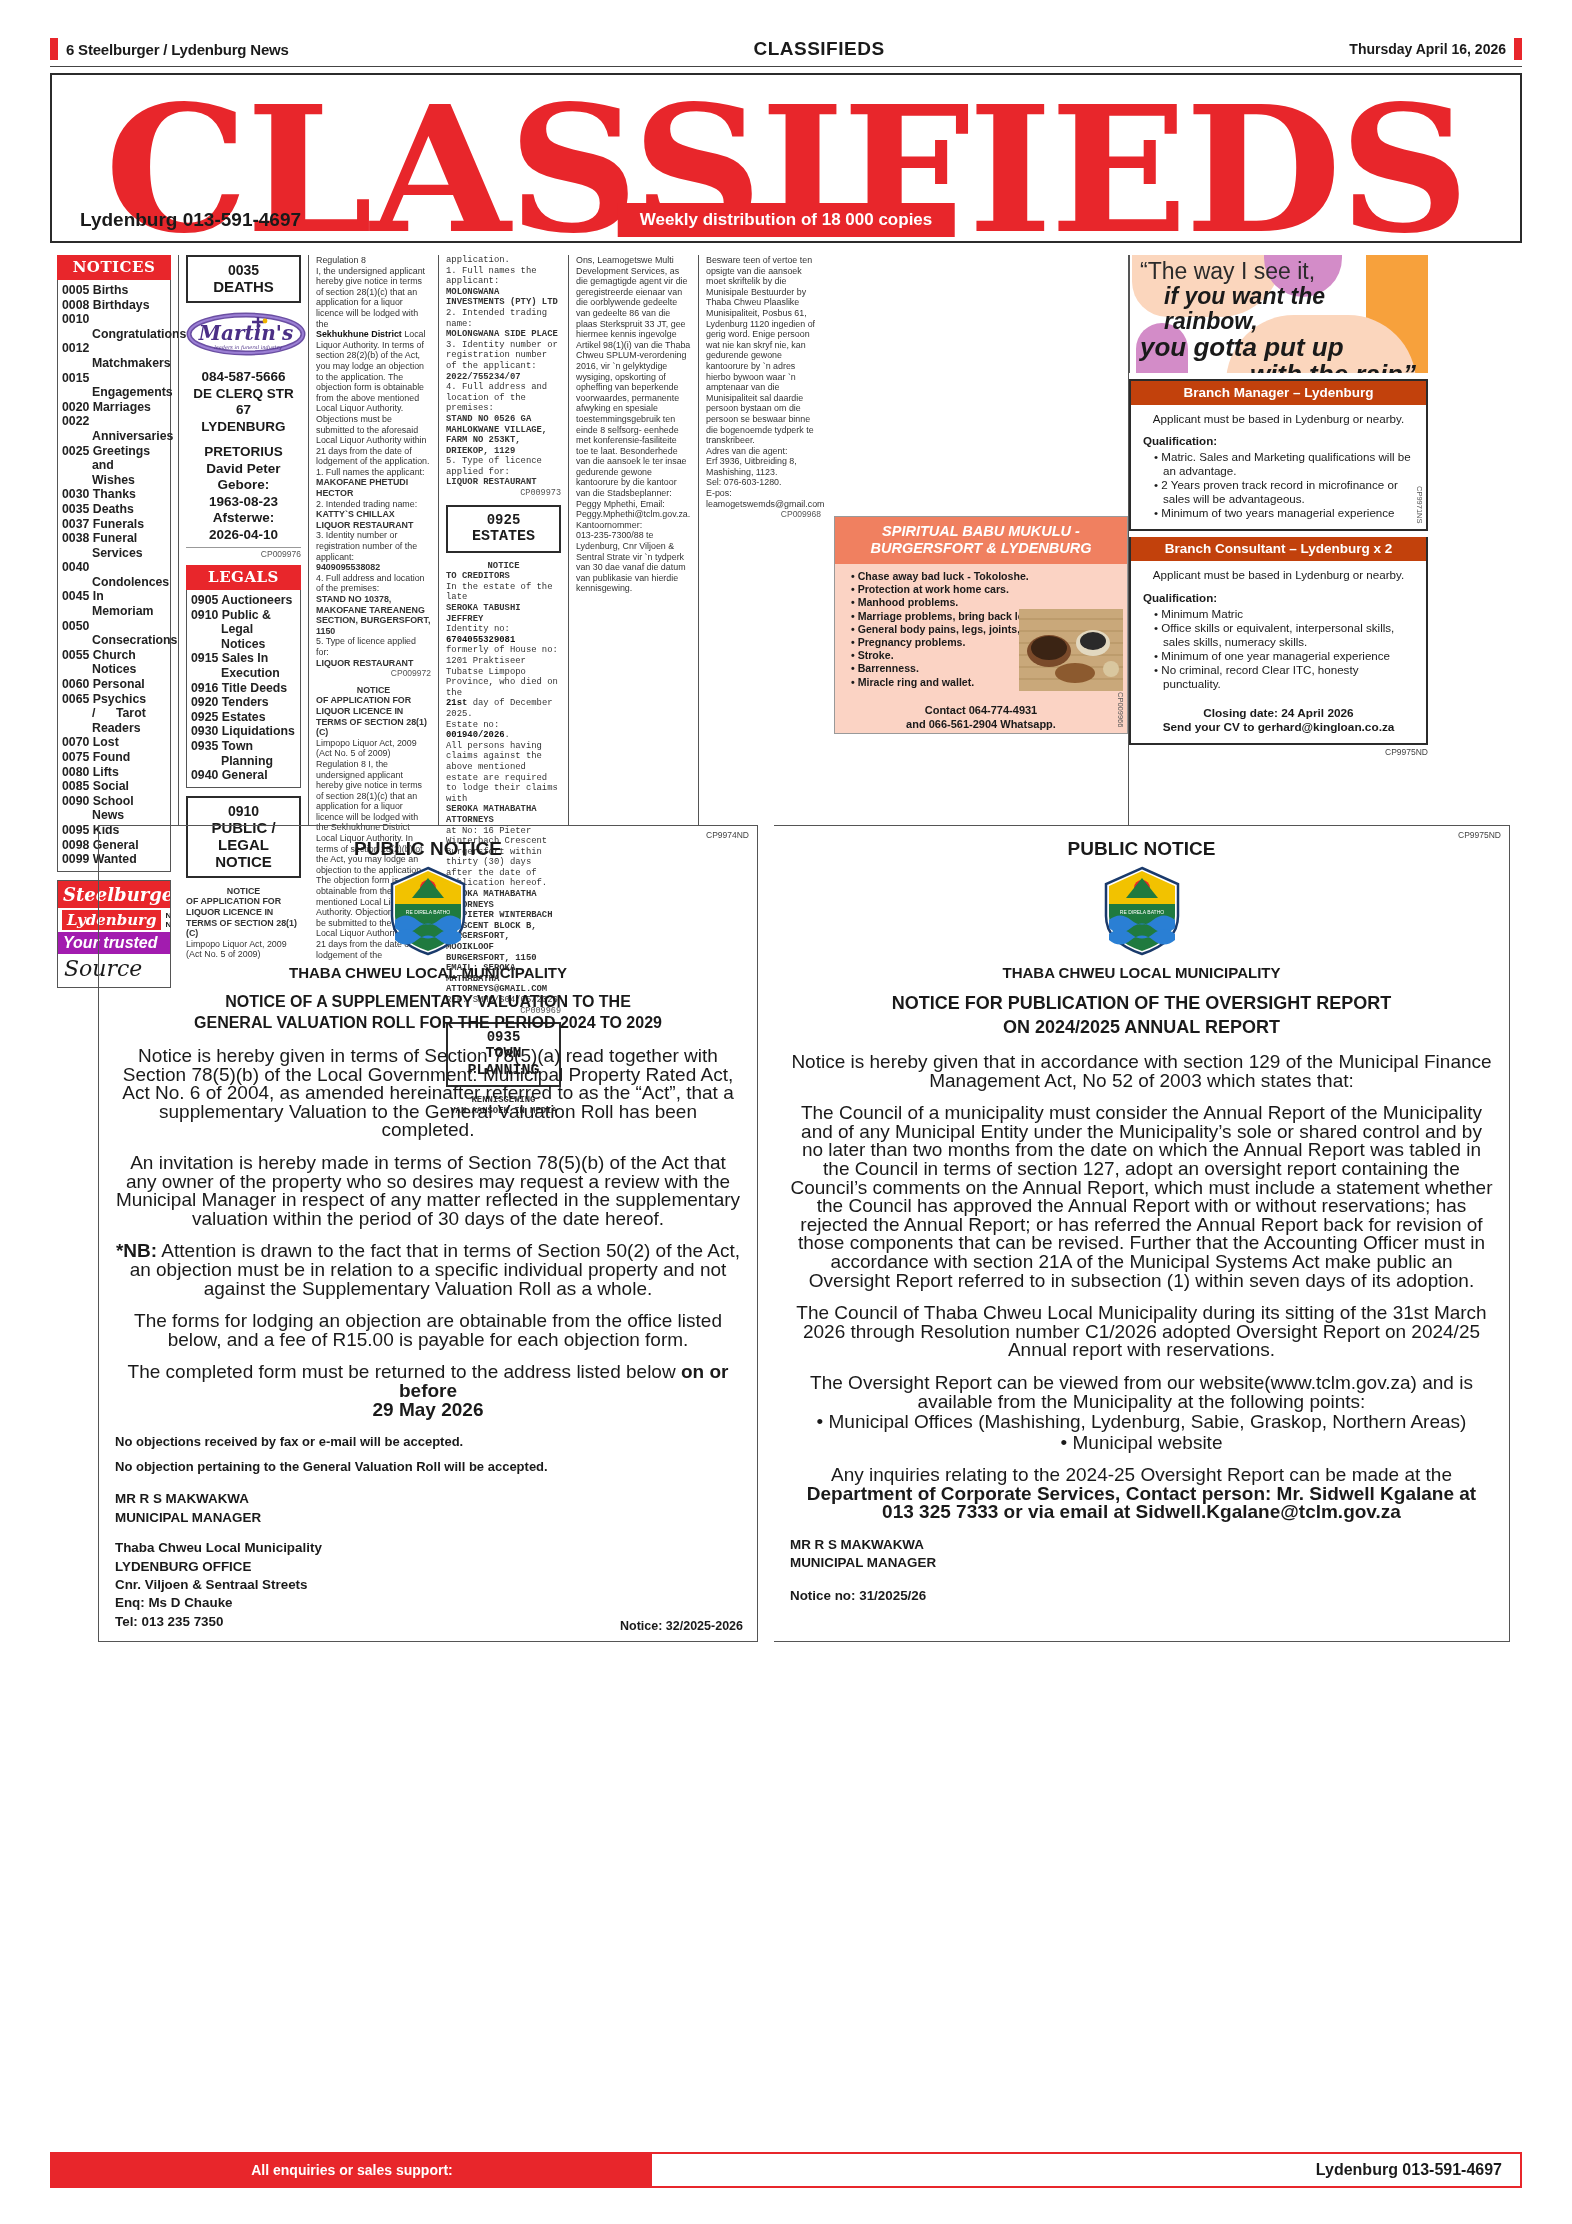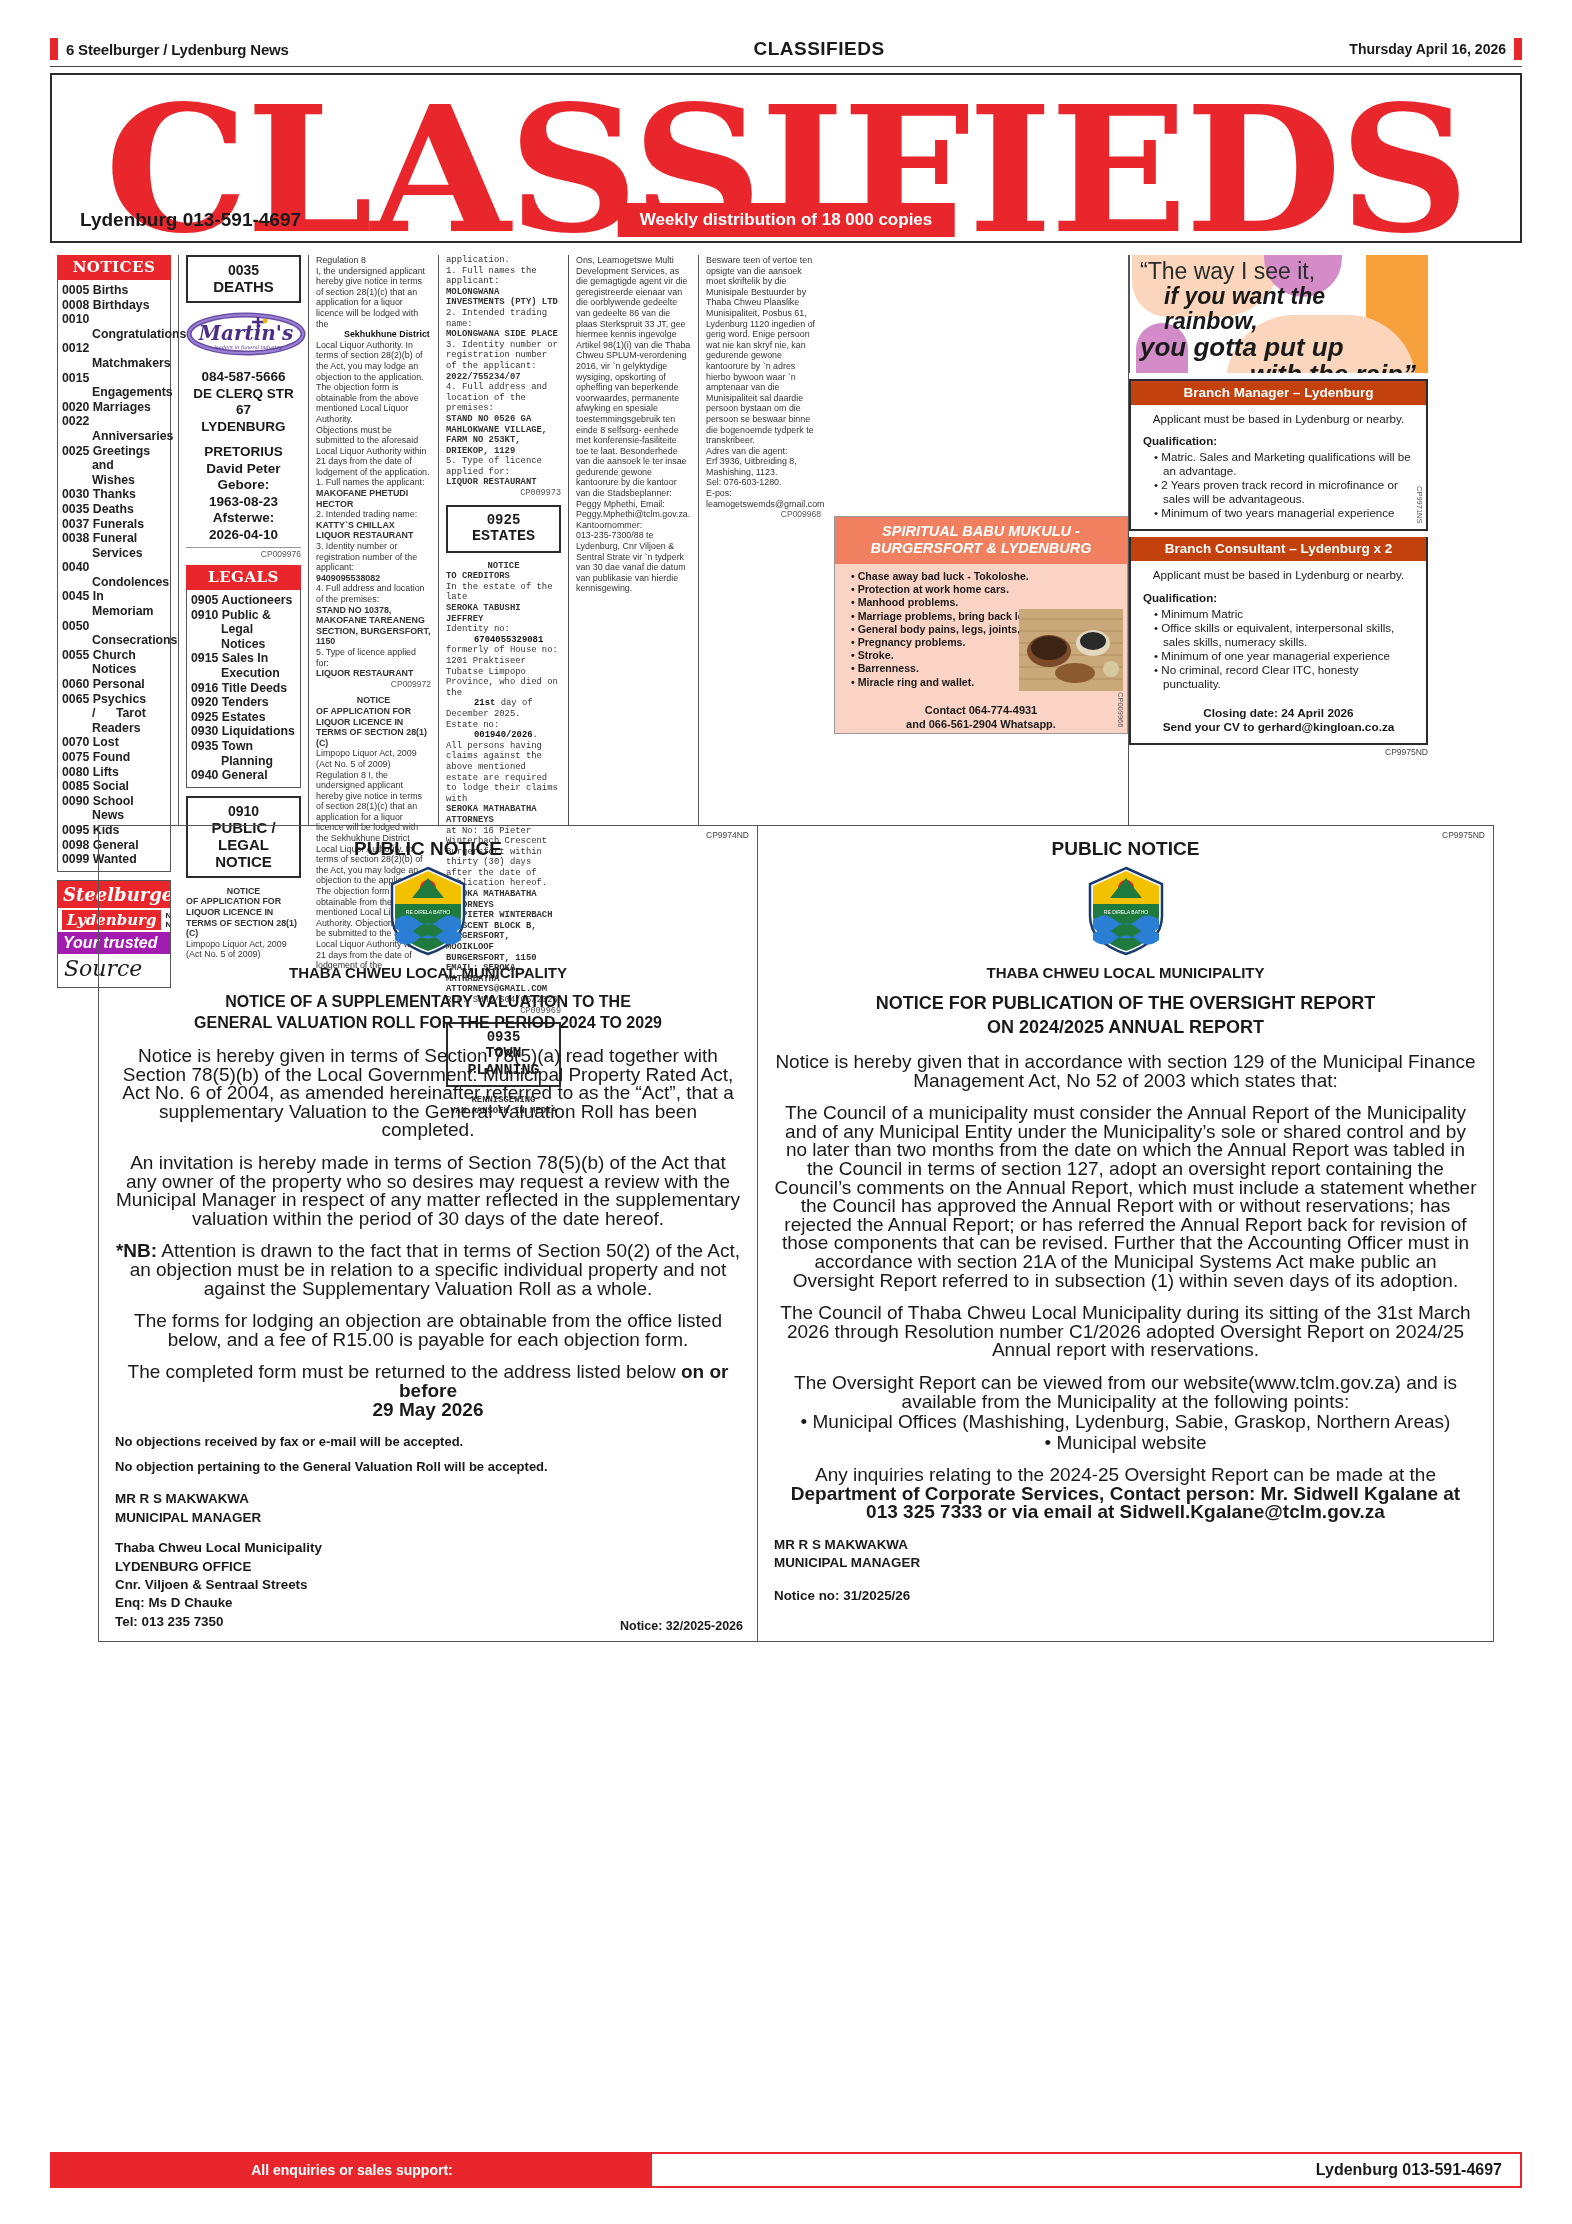--- a/index.html
+++ b/index.html
@@ -107,21 +107,21 @@
 
   
   .martins { text-align:center; margin:4px 0 8px; }
   .martins svg { display:inline-block; }
   .deathblock { text-align:center; font-weight:bold; font-size:13.5px; line-height:16.5px; }
   .ref { text-align:right; font-size:8.5px; color:#555; border-top:1px solid #999;
          margin-top:4px; padding-top:1px; }
   .ref-plain { text-align:right; font-size:8.5px; color:#555; }
 
   .body-txt { font-size:8.9px; line-height:10.6px; color:#333; }
-  .body-txt b, .body-txt strong { color:#111;margin-left:28px; }
+  .body-txt b, .body-txt strong { color:#111; }
   .ctr { text-align:center; }
 
   .steel-logo {
     border:1px solid #555; margin-top:8px; padding:0; overflow:hidden;
   }
   .steel-top { background:#e8262b; color:#fff; font-weight:bold;
                font-size:18px; padding:3px 5px; font-style:italic;
                font-family:"DejaVu Serif", serif; }
   .steel-mid { display:flex; align-items:center; gap:4px; padding:2px 4px; }
   .steel-lyd { background:#e8262b; color:#fff; font-weight:bold; font-size:15px;
@@ -175,21 +175,21 @@
                  text-align:center; font-size:14.5px; line-height:17px; padding:6px 4px 7px; }
   .spirit-list { margin:0; padding:6px 8px 0 16px; list-style:none; font-size:10.6px;
                  font-weight:bold; line-height:13.2px; }
   .spirit-list li { text-indent:-9px; padding-left:9px; }
   .spirit-list li:before { content:"• "; }
   .spirit-foot { position:absolute; bottom:2px; left:0; right:0; text-align:center;
                  font-weight:bold; font-size:11px; line-height:13.5px; }
   .spirit-img { position:absolute; right:4px; bottom:42px; width:104px; height:82px; }
 
   
-  .notices-row { display:flex; gap:0; margin-top:0; }
+  .notices-row { display:flex; gap:16px; margin-top:0; }
   .pn { border:1px solid #555; padding:12px 16px 10px; position:relative; }
   .pn-left { width:660px; margin-left:48px; }
   .pn-right { width:736px; }
   .pn-title { text-align:center; font-weight:bold; font-size:19px; margin-bottom:4px; }
   .pn-code { position:absolute; right:8px; top:4px; font-size:8.5px; color:#444; }
   .crest { display:block; margin:4px auto 8px; }
   .pn-muni { text-align:center; font-weight:bold; font-size:15px; margin:4px 0 10px; }
   .pn-sub { text-align:center; font-weight:bold; font-size:16px; line-height:21px; margin-bottom:14px; }
   .pn-p { font-size:19px; line-height:18.6px; margin:0 0 14px;text-align:center; }
   .pn-p b { font-weight:bold; }

